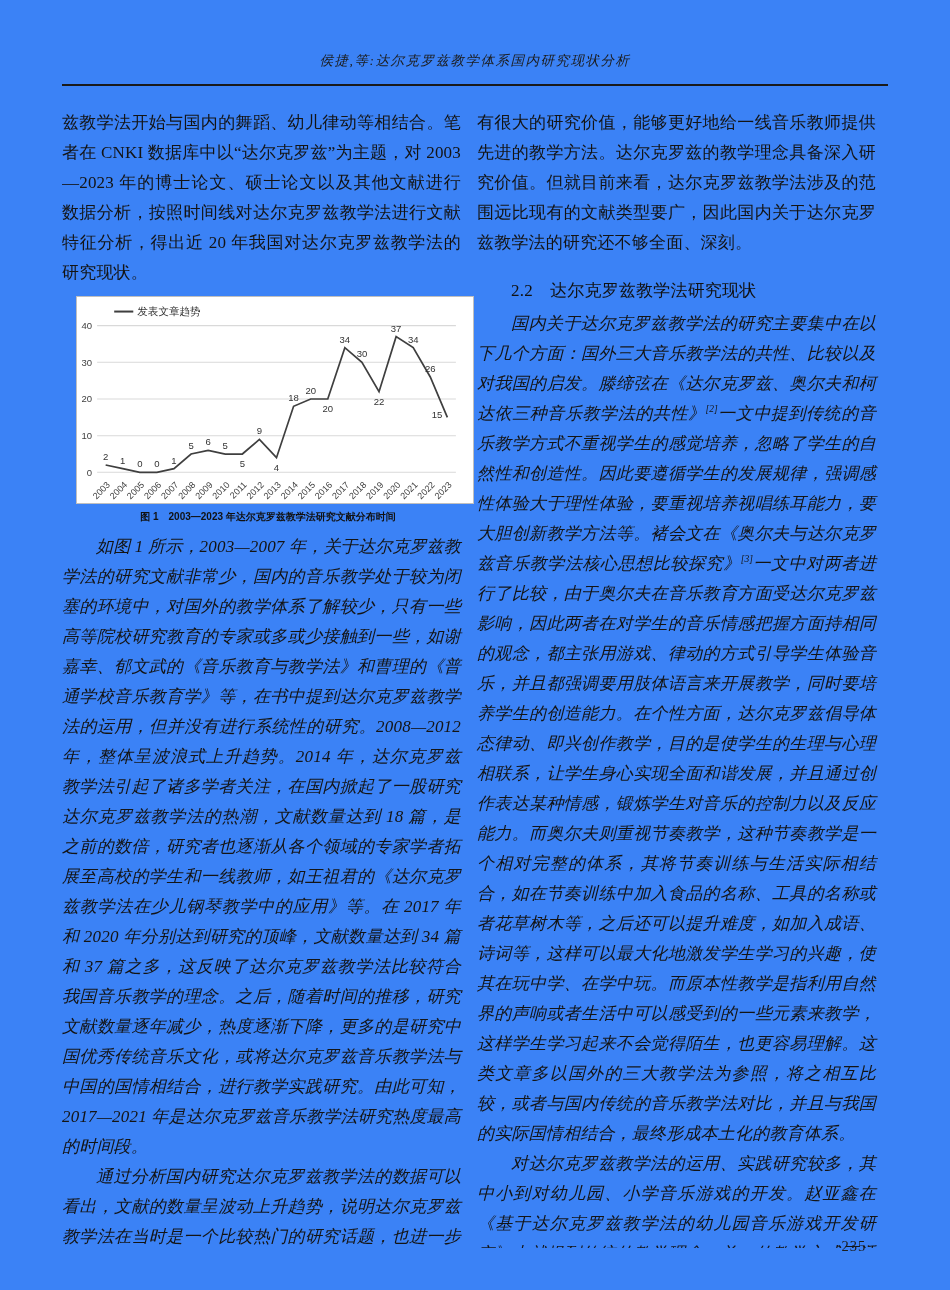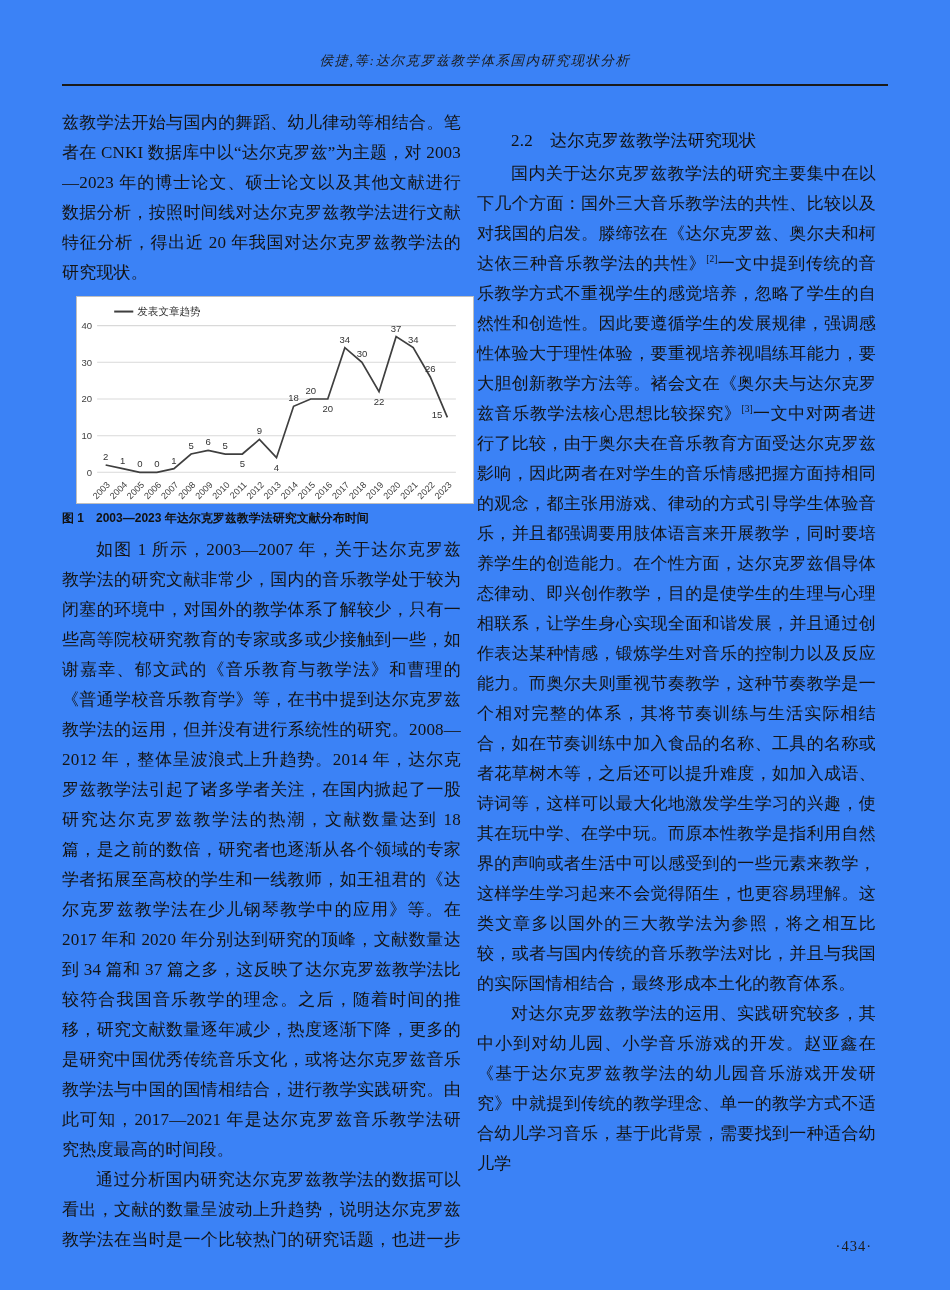--- a/index.html
+++ b/index.html
@@ -5,33 +5,33 @@
   html,body{margin:0;padding:0;background:#ffffff;}
   .page{position:relative;width:950px;height:1290px;background:#3b82f6;overflow:hidden;
         font-family:"Liberation Serif","DejaVu Serif",serif;color:#161616;}
   .running-header{position:absolute;top:52px;left:0;width:100%;text-align:center;
         font-size:13.5px;font-style:italic;letter-spacing:1.5px;color:#1c1c1c;}
   .header-rule{position:absolute;top:84px;left:62px;right:62px;height:2px;background:#1a1a1a;}
   .columns{position:absolute;top:108px;left:62px;width:826px;height:1140px;
         display:flex;gap:16px;overflow:hidden;}
   .col{width:399px;}
   .para{margin:0;font-size:17px;line-height:30px;text-align:justify;letter-spacing:0.2px;color:#141414;}
-  .para.indent{text-indent:2em;}
+  .para.indent{text-indent:2em;font-style:italic;}
   .para.heading{text-indent:2em;margin:18px 0 3px 0;color:#111;}
   sup{font-size:9.5px;line-height:0;vertical-align:super;letter-spacing:0;}
   figure.figure{margin:8px 0 2px 14px;padding:0;}
   .chart-svg{display:block;width:396px;height:206px;border:1px solid #bfbfbf;background:#fff;}
   .chart-svg text{font-family:"Liberation Sans","DejaVu Sans",sans-serif;fill:#404040;}
   .chart-svg .ytick{font-size:9.5px;}
   .chart-svg .xtick{font-size:9px;}
   .chart-svg .dlabel{font-size:9.5px;fill:#333;}
   .chart-svg .legend{font-size:10.5px;fill:#333;}
-  .caption{width:412px;margin:6px 0 8px 0;
+  .caption{width:412px;text-align:center;margin:6px 0 8px 0;
         font-family:"Liberation Sans","DejaVu Sans",sans-serif;
-        font-weight:bold;font-size:12px;color:#111;}
+        font-weight:bold;font-size:10px;color:#111;}
   .page-number{position:absolute;top:1238px;right:78px;font-size:14.5px;color:#1c1c1c;letter-spacing:1px;}
 </style>
 </head>
 <body>
 
 <div class="page">
   <div class="running-header">侯捷,等:达尔克罗兹教学体系国内研究现状分析</div>
   <div class="header-rule"></div>
 
   <div class="columns">
@@ -99,21 +99,22 @@
           </svg>
       </figure>
       <div class="caption">图 1　2003—2023 年达尔克罗兹教学法研究文献分布时间</div>
       <div>
           <p class="para indent"><span>如图 1 所示，2003—2007 年，关于达尔克罗兹教学法的研究文献非常少，国内的音乐教学处于较为闭塞的环境中，对国外的教学体系了解较少，只有一些高等院校研究教育的专家或多或少接触到一些，如谢嘉幸、郁文武的《音乐教育与教学法》和曹理的《普通学校音乐教育学》等，在书中提到达尔克罗兹教学法的运用，但并没有进行系统性的研究。2008—2012 年，整体呈波浪式上升趋势。2014 年，达尔克罗兹教学法引起了诸多学者关注，在国内掀起了一股研究达尔克罗兹教学法的热潮，文献数量达到 18 篇，是之前的数倍，研究者也逐渐从各个领域的专家学者拓展至高校的学生和一线教师，如王祖君的《达尔克罗兹教学法在少儿钢琴教学中的应用》等。在 2017 年和 2020 年分别达到研究的顶峰，文献数量达到 34 篇和 37 篇之多，这反映了达尔克罗兹教学法比较符合我国音乐教学的理念。之后，随着时间的推移，研究文献数量逐年减少，热度逐渐下降，更多的是研究中国优秀传统音乐文化，或将达尔克罗兹音乐教学法与中国的国情相结合，进行教学实践研究。由此可知，2017—2021 年是达尔克罗兹音乐教学法研究热度最高的时间段。</span></p>
           <p class="para indent"><span>通过分析国内研究达尔克罗兹教学法的数据可以看出，文献的数量呈波动上升趋势，说明达尔克罗兹教学法在当时是一个比较热门的研究话题，也进一步反映了达尔克罗兹教学法在学生学习、体验音乐方面</span></p>
         </div>
     </div>
     <div class="col">
       <div>
+          <p class="para"><span>有很大的研究价值，能够更好地给一线音乐教师提供先进的教学方法。达尔克罗兹的教学理念具备深入研究价值。但就目前来看，达尔克罗兹教学法涉及的范围远比现有的文献类型要广，因此国内关于达尔克罗兹教学法的研究还不够全面、深刻。</span></p>
           <p class="para heading"><span>2.2　达尔克罗兹教学法研究现状</span></p>
           <p class="para indent"><span>国内关于达尔克罗兹教学法的研究主要集中在以下几个方面：国外三大音乐教学法的共性、比较以及对我国的启发。滕缔弦在《达尔克罗兹、奥尔夫和柯达依三种音乐教学法的共性》</span><sup>[2]</sup><span>一文中提到传统的音乐教学方式不重视学生的感觉培养，忽略了学生的自然性和创造性。因此要遵循学生的发展规律，强调感性体验大于理性体验，要重视培养视唱练耳能力，要大胆创新教学方法等。褚会文在《奥尔夫与达尔克罗兹音乐教学法核心思想比较探究》</span><sup>[3]</sup><span>一文中对两者进行了比较，由于奥尔夫在音乐教育方面受达尔克罗兹影响，因此两者在对学生的音乐情感把握方面持相同的观念，都主张用游戏、律动的方式引导学生体验音乐，并且都强调要用肢体语言来开展教学，同时要培养学生的创造能力。在个性方面，达尔克罗兹倡导体态律动、即兴创作教学，目的是使学生的生理与心理相联系，让学生身心实现全面和谐发展，并且通过创作表达某种情感，锻炼学生对音乐的控制力以及反应能力。而奥尔夫则重视节奏教学，这种节奏教学是一个相对完整的体系，其将节奏训练与生活实际相结合，如在节奏训练中加入食品的名称、工具的名称或者花草树木等，之后还可以提升难度，如加入成语、诗词等，这样可以最大化地激发学生学习的兴趣，使其在玩中学、在学中玩。而原本性教学是指利用自然界的声响或者生活中可以感受到的一些元素来教学，这样学生学习起来不会觉得陌生，也更容易理解。这类文章多以国外的三大教学法为参照，将之相互比较，或者与国内传统的音乐教学法对比，并且与我国的实际国情相结合，最终形成本土化的教育体系。</span></p>
           <p class="para indent"><span>对达尔克罗兹教学法的运用、实践研究较多，其中小到对幼儿园、小学音乐游戏的开发。赵亚鑫在《基于达尔克罗兹教学法的幼儿园音乐游戏开发研究》中就提到传统的教学理念、单一的教学方式不适合幼儿学习音乐，基于此背景，需要找到一种适合幼儿学</span></p>
         </div>
     </div>
   </div>
 
-  <div class="page-number">·434·</div>
+  <div class="page-number">·235·</div>
 </div>
 
 </body></html>

